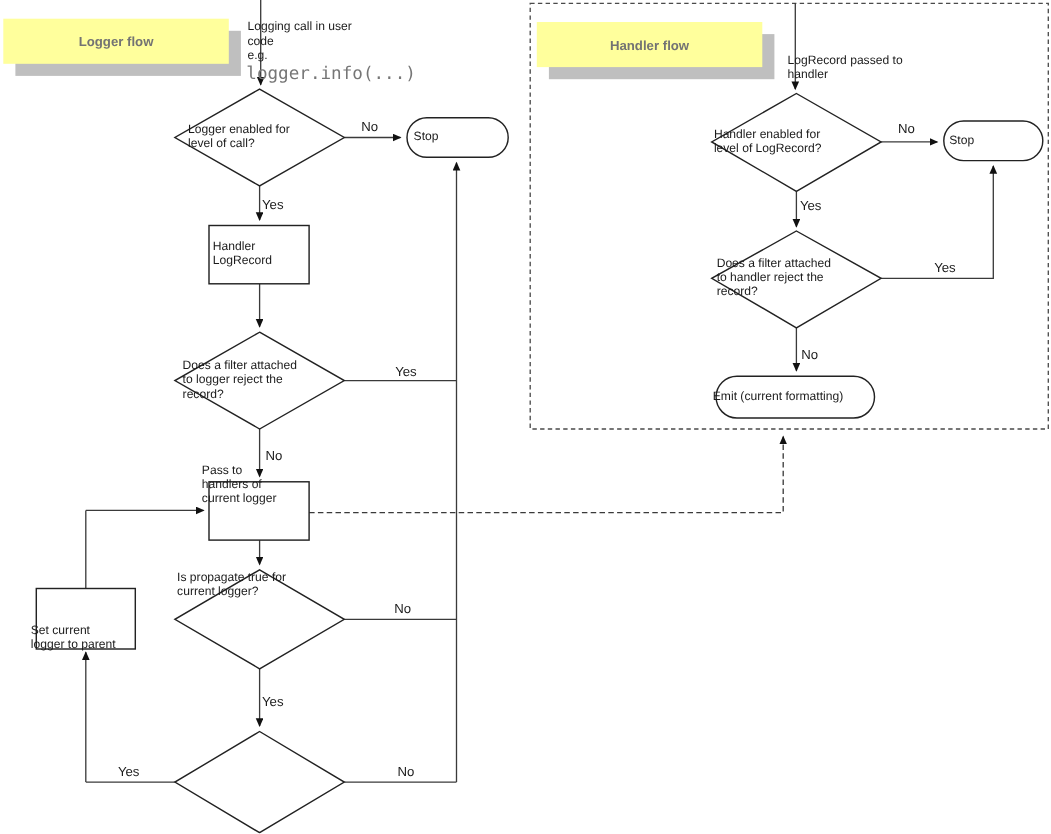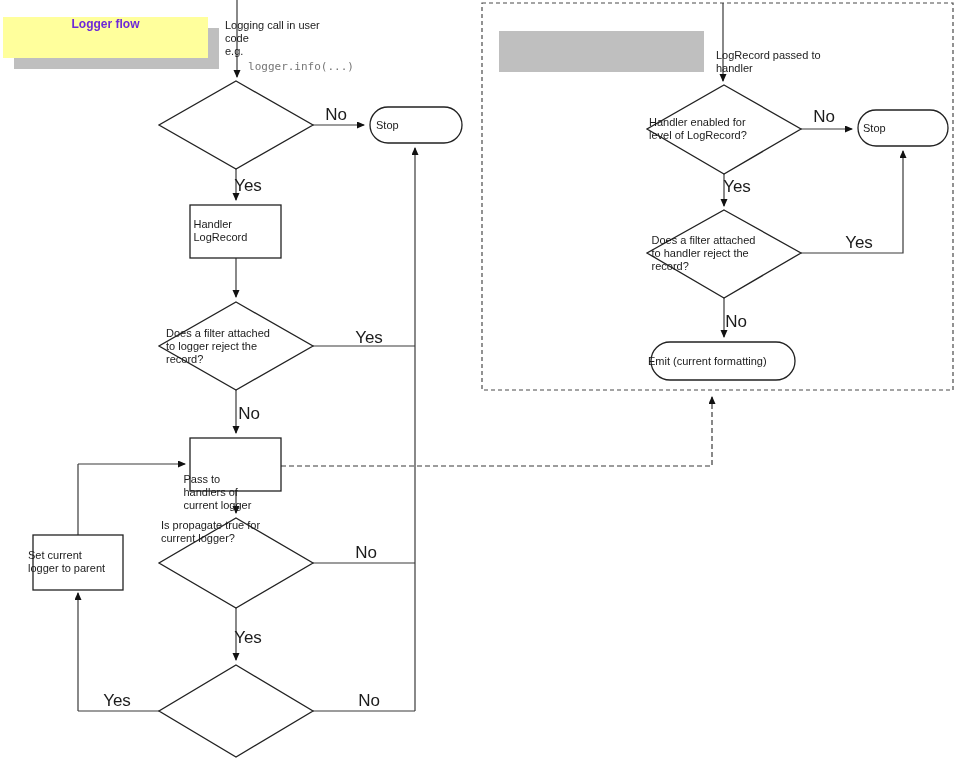--- a/index.html
+++ b/index.html
@@ -16,45 +16,45 @@
     transform:translate(-50%,-50%);
     text-align:left;
     white-space:pre-line;
     font-size:11px;
     line-height:13px;
     color:#1b1b1b;
   }
   .edge-lbl{
     position:absolute;
     transform:translate(-50%,-50%);
-    font-size:17px;
+    font-size:12px;
     color:#1b1b1b;
     white-space:nowrap;
   }
   .code-lbl{
     position:absolute;
     transform:translate(-50%,-50%);
     font-family:"DejaVu Sans Mono","Liberation Mono",monospace;
-    font-size:11px;
+    font-size:16px;
     color:#767676;
     white-space:nowrap;
   }
   .banner-shadow{
     position:absolute;
     width:205px;height:41px;
     background:#bfbfbf;
   }
   .banner{
     position:absolute;
     width:205px;height:41px;
     background:#ffff9c;
-    display:flex;justify-content:center;
+    display:flex;align-items:center;justify-content:center;
     font-weight:bold;
     font-size:12px;
-    color:#6d28d9;
+    color:#737373;
   }
 </style>
 </head>
 <body>
 
 <div id="canvas">
 
   <svg class="wires" width="955" height="758" viewBox="0 0 955 758">
     <defs>
       <marker id="ah" markerUnits="userSpaceOnUse" markerWidth="10" markerHeight="8" refX="7" refY="3.5" orient="auto">
@@ -109,38 +109,43 @@
       <rect x="651" y="342" width="144" height="38" rx="19" ry="19"></rect>
     </g>
   </svg>
 
   <div class="banner-shadow" style="left:14px;top:28px"></div>
   <div class="banner" style="left:3px;top:17px">
     <span>Logger flow</span>
   </div>
 
   <div class="banner-shadow" style="left:499px;top:31px"></div>
+  <div class="banner" style="left:488px;top:20px">
+    <span>Handler flow</span>
+  </div>
 
   <div class="lbl" style="left:300px;top:38px;width:150px">Logging call in user
 code
 e.g.</div>
   <div class="code-lbl" style="left:301px;top:66px">logger.info(...)</div>
 
+  <div class="lbl" style="left:236px;top:125px;width:130px">Logger enabled for
+level of call?</div>
   <div class="lbl" style="left:416px;top:125px;width:80px">Stop</div>
   <div class="lbl" style="left:236px;top:231px;width:85px">Handler
 LogRecord</div>
   <div class="lbl" style="left:236px;top:346px;width:140px">Does a filter attached
 to logger reject the
 record?</div>
-  <div class="lbl" style="left:236px;top:492px;width:105px">Pass to
+  <div class="lbl" style="left:236px;top:441px;width:105px">Pass to
 handlers of
 current logger</div>
   <div class="lbl" style="left:236px;top:532px;width:150px">Is propagate true for
 current logger?</div>
-  <div class="lbl" style="left:78px;top:562px;width:100px">Set current
+  <div class="lbl" style="left:78px;top:580px;width:100px">Set current
 logger to parent</div>
 
   <div class="edge-lbl" style="left:336px;top:115px">No</div>
   <div class="edge-lbl" style="left:248px;top:186px">Yes</div>
   <div class="edge-lbl" style="left:369px;top:338px">Yes</div>
   <div class="edge-lbl" style="left:249px;top:414px">No</div>
   <div class="edge-lbl" style="left:366px;top:553px">No</div>
   <div class="edge-lbl" style="left:248px;top:638px">Yes</div>
   <div class="edge-lbl" style="left:117px;top:701px">Yes</div>
   <div class="edge-lbl" style="left:369px;top:701px">No</div>

